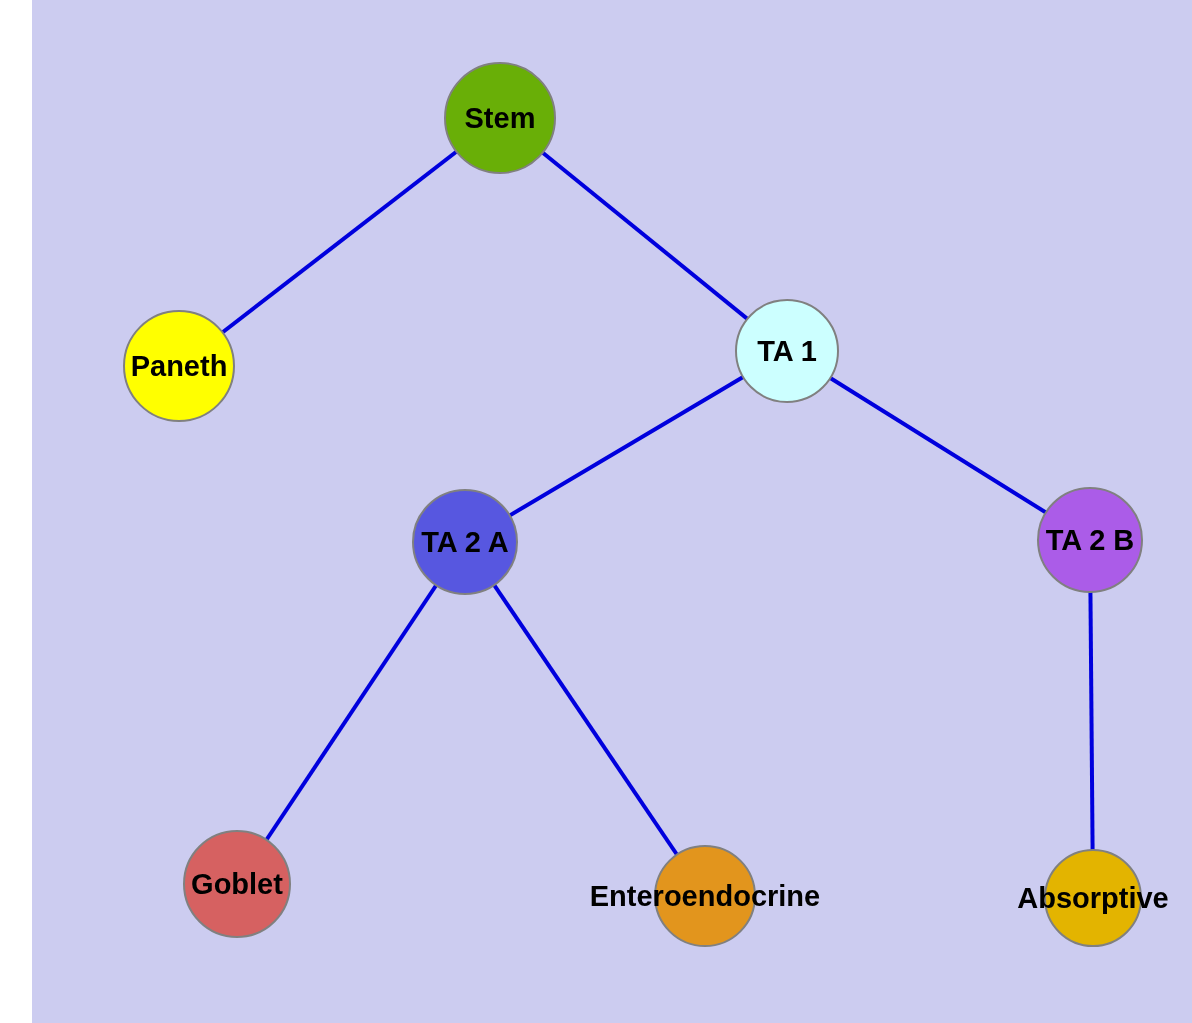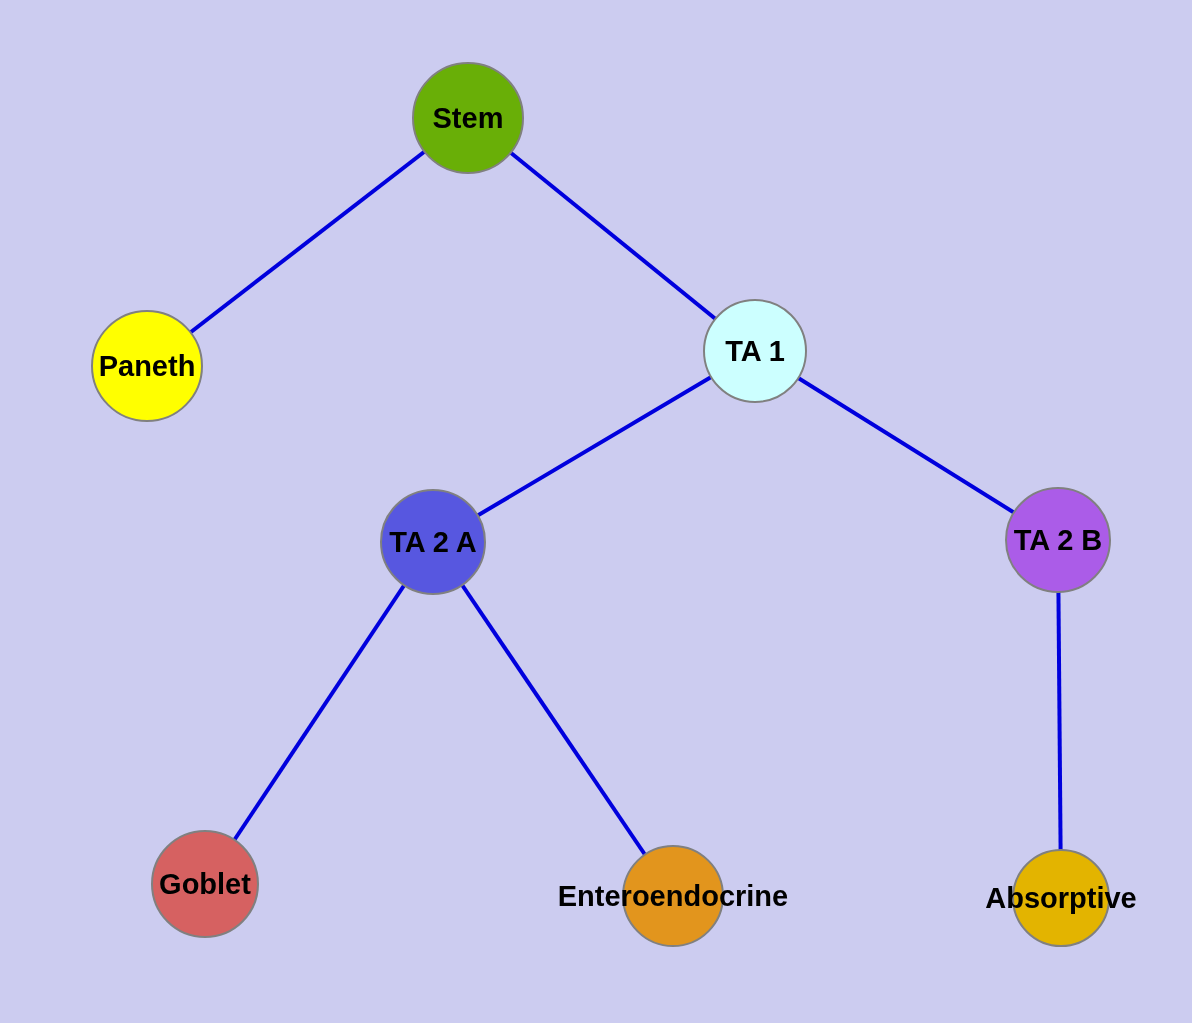--- a/index.html
+++ b/index.html
@@ -7,20 +7,21 @@
     padding: 0;
     width: 1192px;
     height: 1023px;
     overflow: hidden;
     font-family: "Liberation Sans", sans-serif;
   }
   .page {
     width: 1063px;
     height: 1023px;
     position: relative;
+    margin-left: 32px;
   }
   svg {
     display: block;
   }
   .edge-line {
     fill: none;
   }
   .node-circle {
     stroke-width: 2px;
   }

